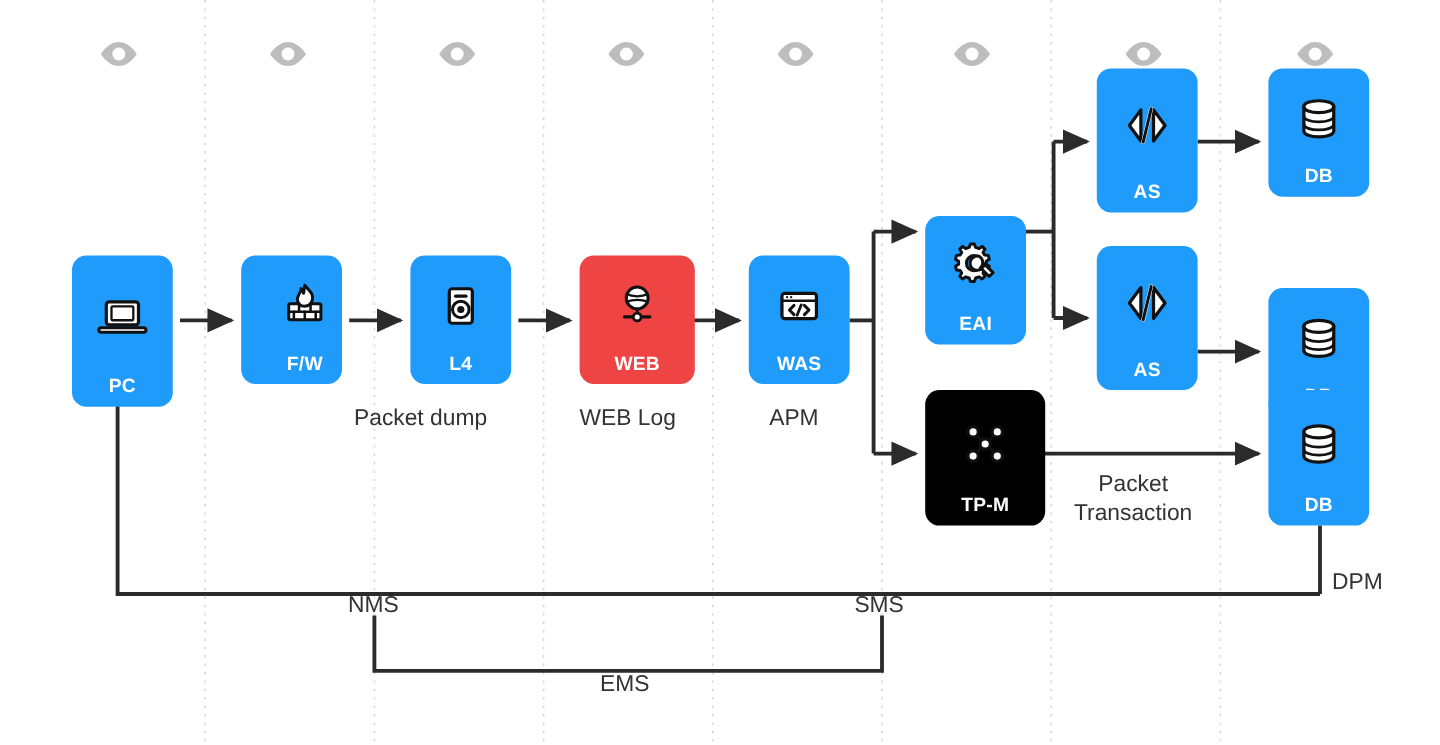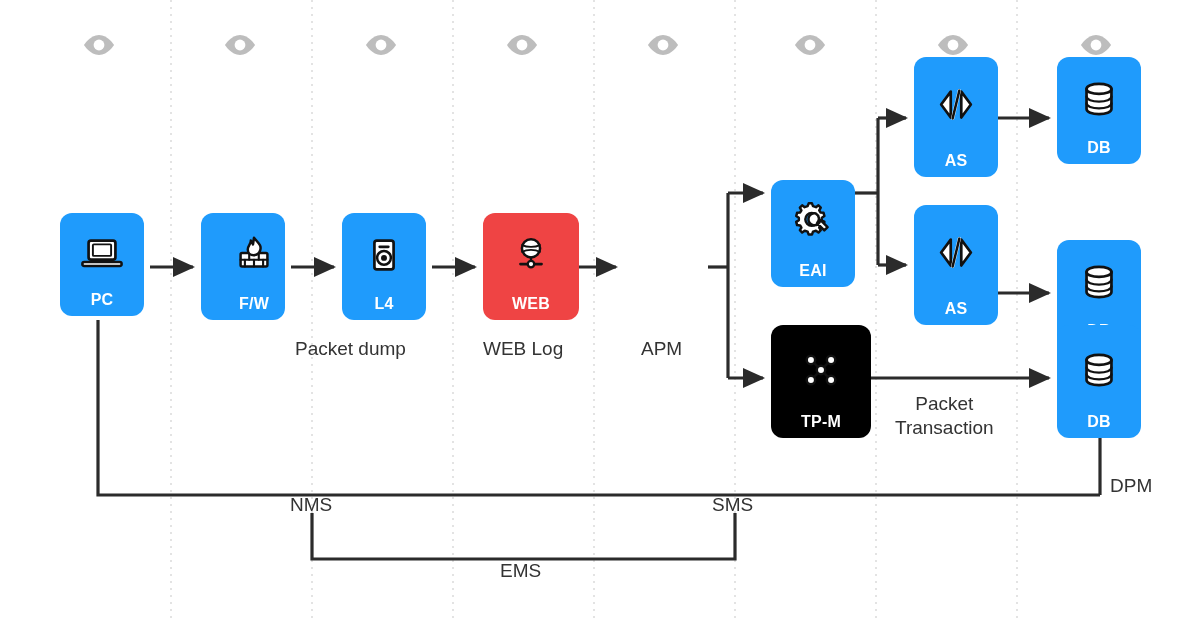--- a/index.html
+++ b/index.html
@@ -66,21 +66,21 @@
 
       <polyline points="98,320 98,495 1100,495"></polyline>
 
       <line x1="1100" y1="438" x2="1100" y2="495"></line>
 
       <polyline points="312,513 312,559 735,559 735,513"></polyline>
     </g>
   </svg>
 
   <div class="layer" id="content-layer">
-      <div class="node" style="left: 60px; top: 213px; width: 84px; height: 103px; background: rgb(31, 155, 252);">
+      <div class="node" style="left: 60px; top: 213px; width: 84px; height: 126px; background: rgb(31, 155, 252);">
         <div class="glyph">
           <svg viewBox="0 0 48 48" width="46" height="46">
             <rect x="10" y="11" width="28" height="20" rx="2.5" fill="#ffffff" stroke="#111111" stroke-width="2.8"></rect>
             <rect x="14.5" y="15" width="19" height="12" rx="1" fill="#ffffff" stroke="#111111" stroke-width="2"></rect>
             <path d="M5.5,33.5 H42.5 a1,1 0 0 1 0,4 H5.5 a1,1 0 0 1 0,-4 z" fill="#ffffff" stroke="#111111" stroke-width="2.6" stroke-linejoin="round" stroke-linecap="round"></path>
           </svg>
         </div>
         <div class="nlabel">PC</div>
       </div>
       <div class="eye" style="left: 82px; top: 32px;"><svg viewBox="0 0 34 26" width="34" height="26">
@@ -131,20 +131,34 @@
             <line x1="13" y1="33.5" x2="35" y2="33.5" stroke="#111111" stroke-width="2.8" stroke-linecap="round"></line>
             <circle cx="24" cy="33.5" r="3.4" fill="#ffffff" stroke="#111111" stroke-width="2.4"></circle>
           </svg>
         </div>
         <div class="nlabel">WEB</div>
       </div>
       <div class="eye" style="left: 505px; top: 32px;"><svg viewBox="0 0 34 26" width="34" height="26">
           <path d="M17,3 C26,3 32,13 32,13 C32,13 26,23 17,23 C8,23 2,13 2,13 C2,13 8,3 17,3 z" fill="#bdbdbd"></path>
           <circle cx="17" cy="13" r="5.4" fill="#ffffff"></circle>
         </svg></div>
+      <div class="node" style="left: 624px; top: 213px; width: 84px; height: 107px; background: rgb(31, 155, 252);">
+        <div class="glyph">
+          <svg viewBox="0 0 48 48" width="46" height="46">
+            <rect x="9" y="13" width="30" height="22" rx="2.5" fill="#ffffff" stroke="#111111" stroke-width="2.8"></rect>
+            <line x1="9" y1="19.5" x2="39" y2="19.5" stroke="#111111" stroke-width="2.2" stroke-linecap="round"></line>
+            <circle cx="13.5" cy="16.3" r="1" fill="#111111"></circle>
+            <circle cx="17" cy="16.3" r="1" fill="#111111"></circle>
+            <path d="M19.5,23.5 L15.5,27.5 L19.5,31.5" fill="none" stroke="#111111" stroke-width="2.6" stroke-linejoin="round" stroke-linecap="round"></path>
+            <path d="M28.5,23.5 L32.5,27.5 L28.5,31.5" fill="none" stroke="#111111" stroke-width="2.6" stroke-linejoin="round" stroke-linecap="round"></path>
+            <line x1="25.8" y1="23" x2="22.2" y2="32" stroke="#111111" stroke-width="2.4" stroke-linecap="round"></line>
+          </svg>
+        </div>
+        <div class="nlabel">WAS</div>
+      </div>
       <div class="eye" style="left: 646px; top: 32px;"><svg viewBox="0 0 34 26" width="34" height="26">
           <path d="M17,3 C26,3 32,13 32,13 C32,13 26,23 17,23 C8,23 2,13 2,13 C2,13 8,3 17,3 z" fill="#bdbdbd"></path>
           <circle cx="17" cy="13" r="5.4" fill="#ffffff"></circle>
         </svg></div>
       <div class="node" style="left: 771px; top: 140px; width: 84px; height: 107px; background: rgb(31, 155, 252); margin-top: 40px;">
         <div class="glyph">
           <svg viewBox="0 0 48 48" width="46" height="46">
             <path d="M24,7.5 l3.1,1.0 l2.6,-1.9 l2.4,2.4 l-1.6,2.8 l1.3,2.2 l3.2,0.4 l0.9,3.3 l-2.7,1.8 l0,2.6 l2.7,1.8 l-0.9,3.3 l-3.2,0.4 l-1.3,2.2 l1.6,2.8 l-2.4,2.4 l-2.6,-1.9 l-3.1,1.0 l-1.1,3.0 l-3.4,0 l-1.1,-3.0 l-3.1,-1.0 l-2.6,1.9 l-2.4,-2.4 l1.6,-2.8 l-1.3,-2.2 l-3.2,-0.4 l-0.9,-3.3 l2.7,-1.8 l0,-2.6 l-2.7,-1.8 l0.9,-3.3 l3.2,-0.4 l1.3,-2.2 l-1.6,-2.8 l2.4,-2.4 l2.6,1.9 l3.1,-1.0 l1.1,-3.0 l3.4,0 z" fill="#ffffff" stroke="#111111" stroke-width="2.6" stroke-linejoin="round" stroke-linecap="round"></path>
             <circle cx="22.6" cy="21.2" r="6.6" fill="#1f9bfc" stroke="#111111" stroke-width="2.6"></circle>
             <path d="M27.0,15.2 a6.2,6.2 0 1 0 4.6,6.6 l7.6,7.6 l-3.4,3.4 l-7.6,-7.6 a6.2,6.2 0 0 0 -1.2,-10.0 z" fill="#ffffff" stroke="#111111" stroke-width="2.6" stroke-linejoin="round" stroke-linecap="round"></path>

